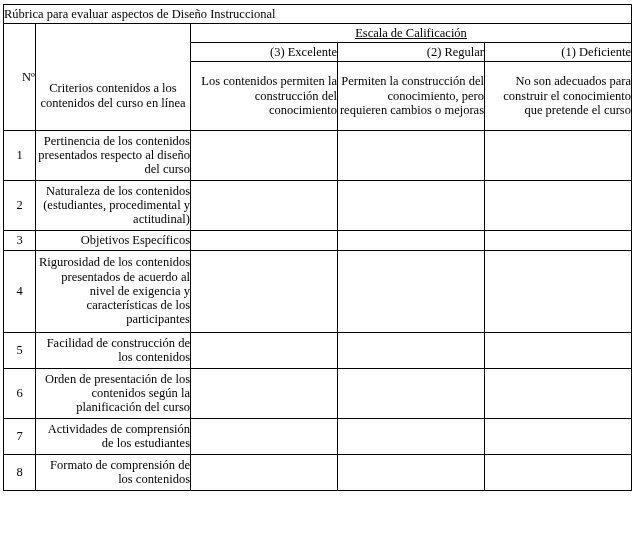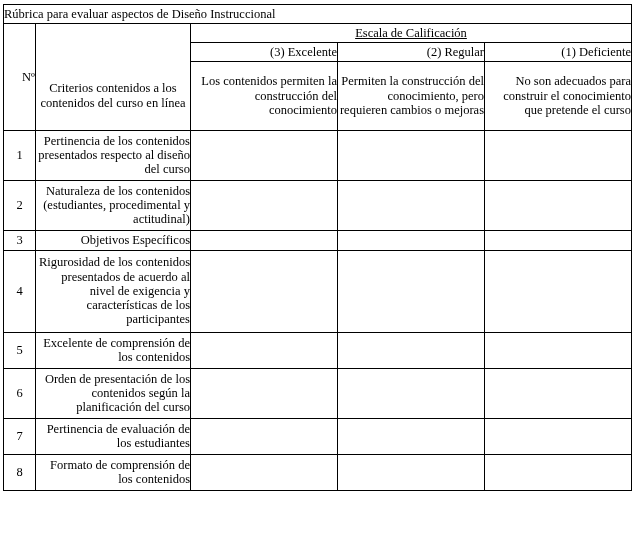--- a/index.html
+++ b/index.html
@@ -149,35 +149,35 @@
       </tr>
       <tr style="height:82px;">
         <td class="row-num">4</td>
         <td class="row-criteria">Rigurosidad de los contenidos presentados de acuerdo al nivel de exigencia y características de los participantes</td>
         <td class="row-blank"></td>
         <td class="row-blank"></td>
         <td class="row-blank"></td>
       </tr>
       <tr style="height:36px;">
         <td class="row-num">5</td>
-        <td class="row-criteria">Excelente de comprensión de los contenidos</td>
+        <td class="row-criteria">Facilidad de construcción de los contenidos</td>
         <td class="row-blank"></td>
         <td class="row-blank"></td>
         <td class="row-blank"></td>
       </tr>
       <tr style="height:50px;">
         <td class="row-num">6</td>
         <td class="row-criteria">Orden de presentación de los contenidos según la planificación del curso</td>
         <td class="row-blank"></td>
         <td class="row-blank"></td>
         <td class="row-blank"></td>
       </tr>
       <tr style="height:36px;">
         <td class="row-num">7</td>
-        <td class="row-criteria">Pertinencia de evaluación de los estudiantes</td>
+        <td class="row-criteria">Actividades de comprensión de los estudiantes</td>
         <td class="row-blank"></td>
         <td class="row-blank"></td>
         <td class="row-blank"></td>
       </tr>
       <tr style="height:36px;">
         <td class="row-num">8</td>
         <td class="row-criteria">Formato de comprensión de los contenidos</td>
         <td class="row-blank"></td>
         <td class="row-blank"></td>
         <td class="row-blank"></td>

